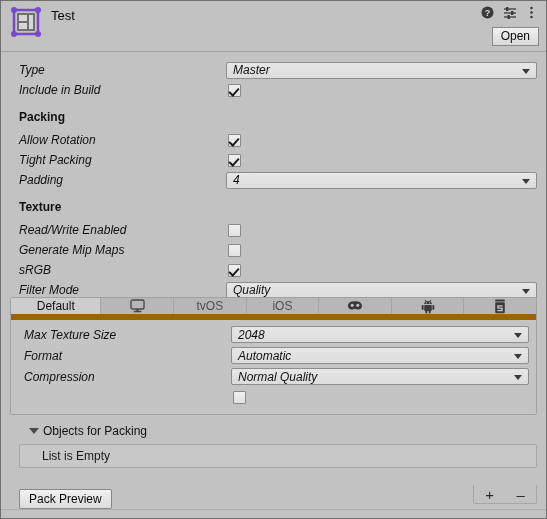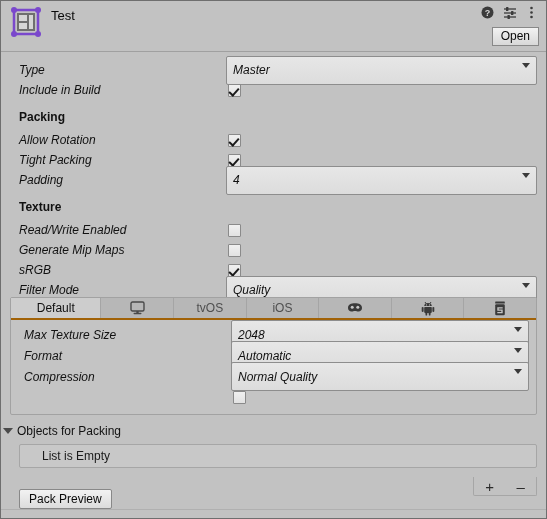--- a/index.html
+++ b/index.html
@@ -89,21 +89,21 @@
     font-weight: bold;
   }
   .spacer8 { height: 8px; }
   .spacer10 { height: 10px; }
 
   
   .dropdown {
     position: absolute;
     left: 225px;
     right: 9px;
-    height: 29px;
+    height: 17px;
     background: linear-gradient(#e7e7e7, #dcdcdc);
     border: 1px solid #8d8d8d;
     border-radius: 2px;
     font-size: 12px;
     color: #101010;
     display: flex;
     align-items: center;
     padding-left: 6px;
     cursor: pointer;
   }
@@ -143,21 +143,21 @@
     right: 9px;
     top: 296px;
     background: #c4c4c4;
     border: 1px solid #a2a2a2;
     border-radius: 2px;
   }
   #tabstrip {
     display: flex;
     height: 22px;
     background: #4d7c0f;
-    border-bottom: 2px solid #a16207;
+    border-bottom: 6px solid #a16207;
   }
   .tab {
     flex: 1;
     display: flex;
     align-items: center;
     justify-content: center;
     font-size: 12px;
     color: #4f4f4f;
     border-right: 1px solid #a5a5a5;
     background: #b7b7b7;
@@ -185,37 +185,37 @@
   #objects-section {
     position: absolute;
     left: 0; right: 0;
     top: 421px;
   }
   #foldout-row {
     position: relative;
     height: 18px;
     display: flex;
     align-items: center;
-    padding-left: 2px;
+    padding-left: 28px;
   }
   #foldout-arrow {
     width: 0; height: 0;
     border-left: 5px solid transparent;
     border-right: 5px solid transparent;
     border-top: 6px solid #4a4a4a;
     margin-right: 4px;
     cursor: pointer;
   }
   #foldout-label {
     font-size: 12px;
     color: #111;
   }
   #list-box {
     position: relative;
-    margin: 4px 9px 9px 18px;
+    margin: 4px 9px 17px 18px;
     height: 24px;
     background: #c8c8c8;
     border: 1px solid #a6a6a6;
     border-radius: 2px;
     display: flex;
     align-items: center;
     padding-left: 22px;
     font-size: 12px;
     color: #1a1a1a;
   }

